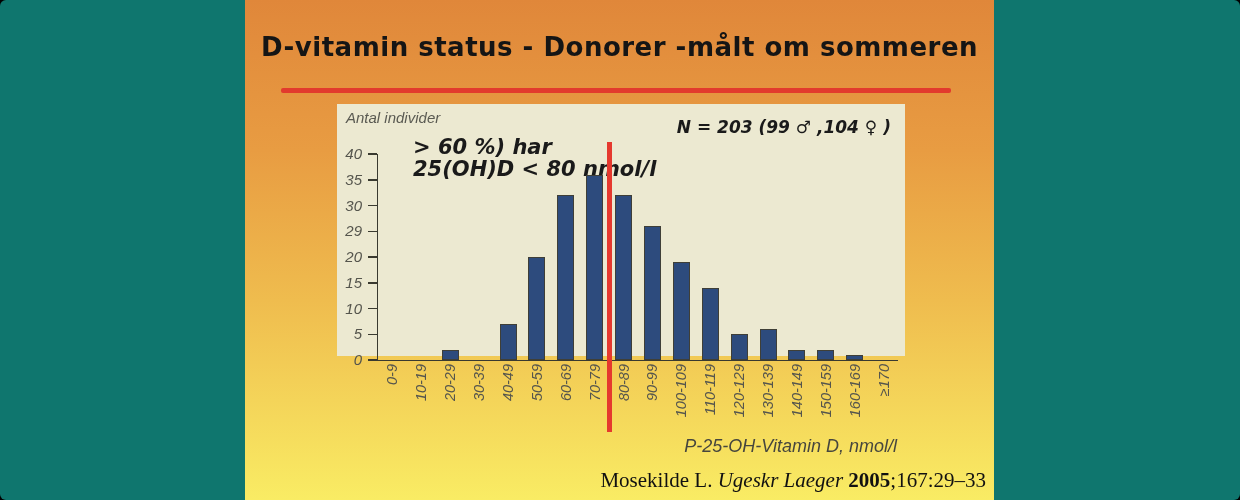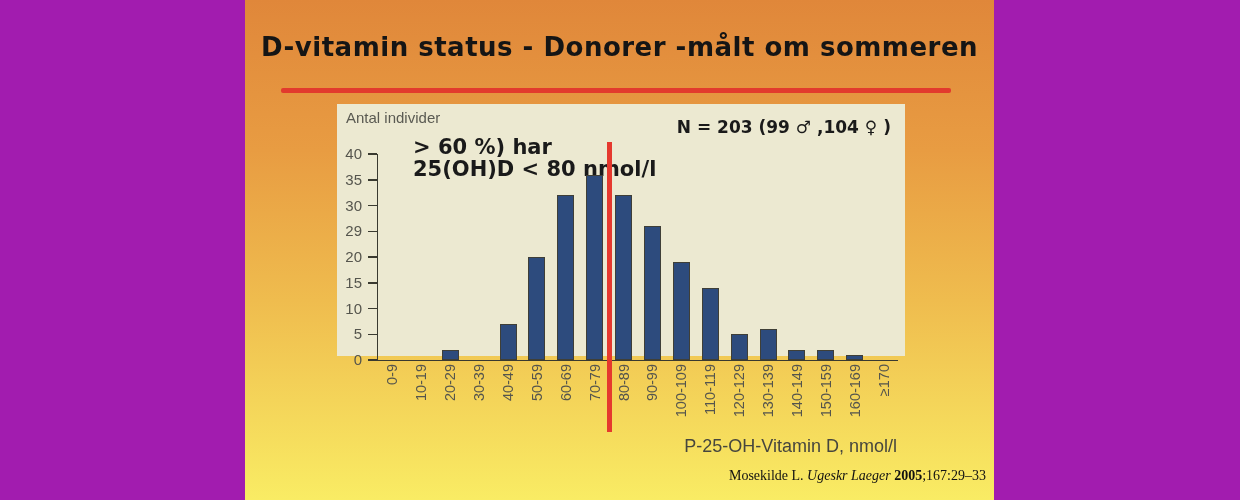--- a/index.html
+++ b/index.html
@@ -1,42 +1,42 @@
 <!DOCTYPE html>
 <html><head>
 <meta charset="utf-8">
 <style>
   html,body{margin:0;padding:0;background:#000;}
-  .canvas{position:relative;width:1240px;height:500px;background:#a21caf;overflow:hidden;
-          font-family:"Liberation Sans",sans-serif;}
+  .canvas{position:relative;width:1240px;height:500px;background:#0f766e;overflow:hidden;
+          font-family:"Liberation Sans",sans-serif;border-radius:6px;}
   .slide{position:absolute;left:245px;top:0;width:749px;height:500px;
          background:linear-gradient(180deg,#e0873a 0%,#e89c42 30%,#efbc4e 60%,#f9ec64 100%);}
   .slide-title{position:absolute;left:0;top:32px;width:100%;text-align:center;
                color:#151515;font-family:"DejaVu Sans",sans-serif;font-weight:bold;
                font-size:26px;letter-spacing:0.5px;}
   .title-rule{position:absolute;left:36px;top:88px;width:670px;height:5px;
               background:#e23a2d;border-radius:2px;}
-  .panel{position:absolute;left:92px;top:104px;width:568px;height:252px;background:#ece9d1;}
+  .panel{position:absolute;left:92px;top:104px;width:568px;height:252px;background:#ece9d1;font-style:italic;}
   .panel-label{position:absolute;left:9px;top:5px;font-size:15px;color:#5a5a52;}
   .n-label{position:absolute;top:13px;right:14px;font-size:17px;font-weight:600;
            color:#1a1a1a;font-family:"DejaVu Sans",sans-serif;}
   .annotation{position:absolute;left:76px;top:32px;font-size:21px;font-weight:600;
               line-height:22px;color:#1a1a1a;font-family:"DejaVu Sans",sans-serif;}
   .plot{position:absolute;left:40px;top:50px;width:520px;height:206px;
         border-left:1.5px solid #3a3a30;border-bottom:1.5px solid #3a3a30;}
   .bar{position:absolute;bottom:0;box-sizing:border-box;border:1.5px solid #3f3f37;}
   .ytick{position:absolute;height:1.5px;background:#3a3a30;}
   .ylab{position:absolute;width:34px;text-align:right;font-size:15px;color:#55554d;}
   .xlab{position:absolute;width:70px;height:14px;line-height:14px;text-align:right;
         font-size:14.5px;color:#55554d;transform:rotate(-90deg);}
   .refline{position:absolute;background:#e5392e;z-index:3;}
   .xaxis-title{position:absolute;left:260px;top:332px;width:300px;text-align:right;
                font-size:18px;color:#46463e;}
   .citation{position:absolute;right:8px;top:468px;font-family:"Liberation Serif",serif;
-            font-size:14px;color:#111;white-space:pre;}
+            font-size:21px;color:#111;white-space:pre;}
   .citation .it{font-style:italic;}
   .citation .bd{font-weight:bold;}
 </style>
 </head>
 <body>
 
 <div class="canvas">
   <div class="slide">
 
     <div class="slide-title">D-vitamin status - Donorer -målt om sommeren</div>

